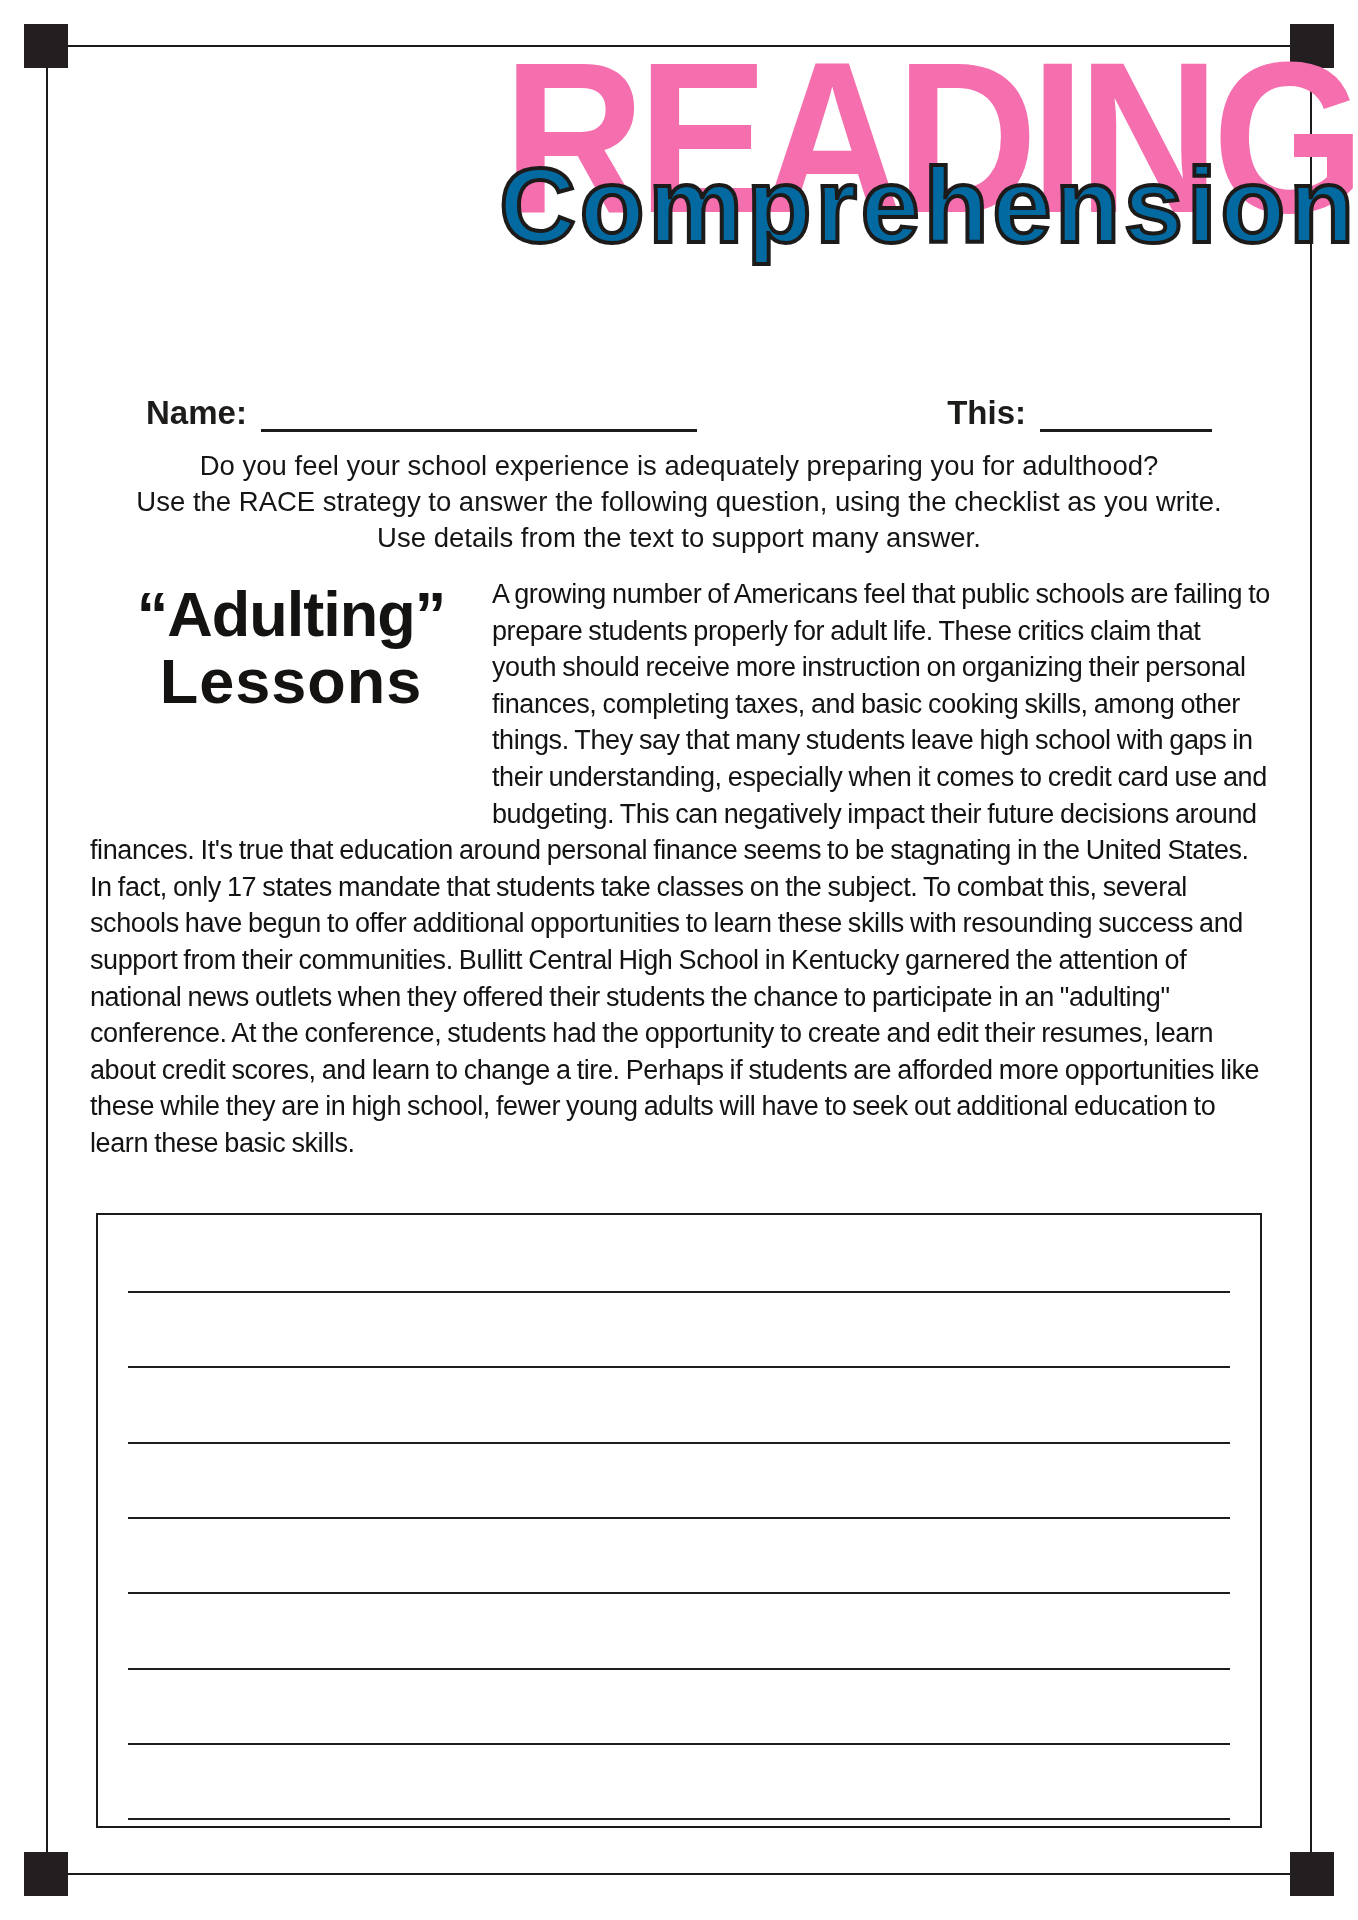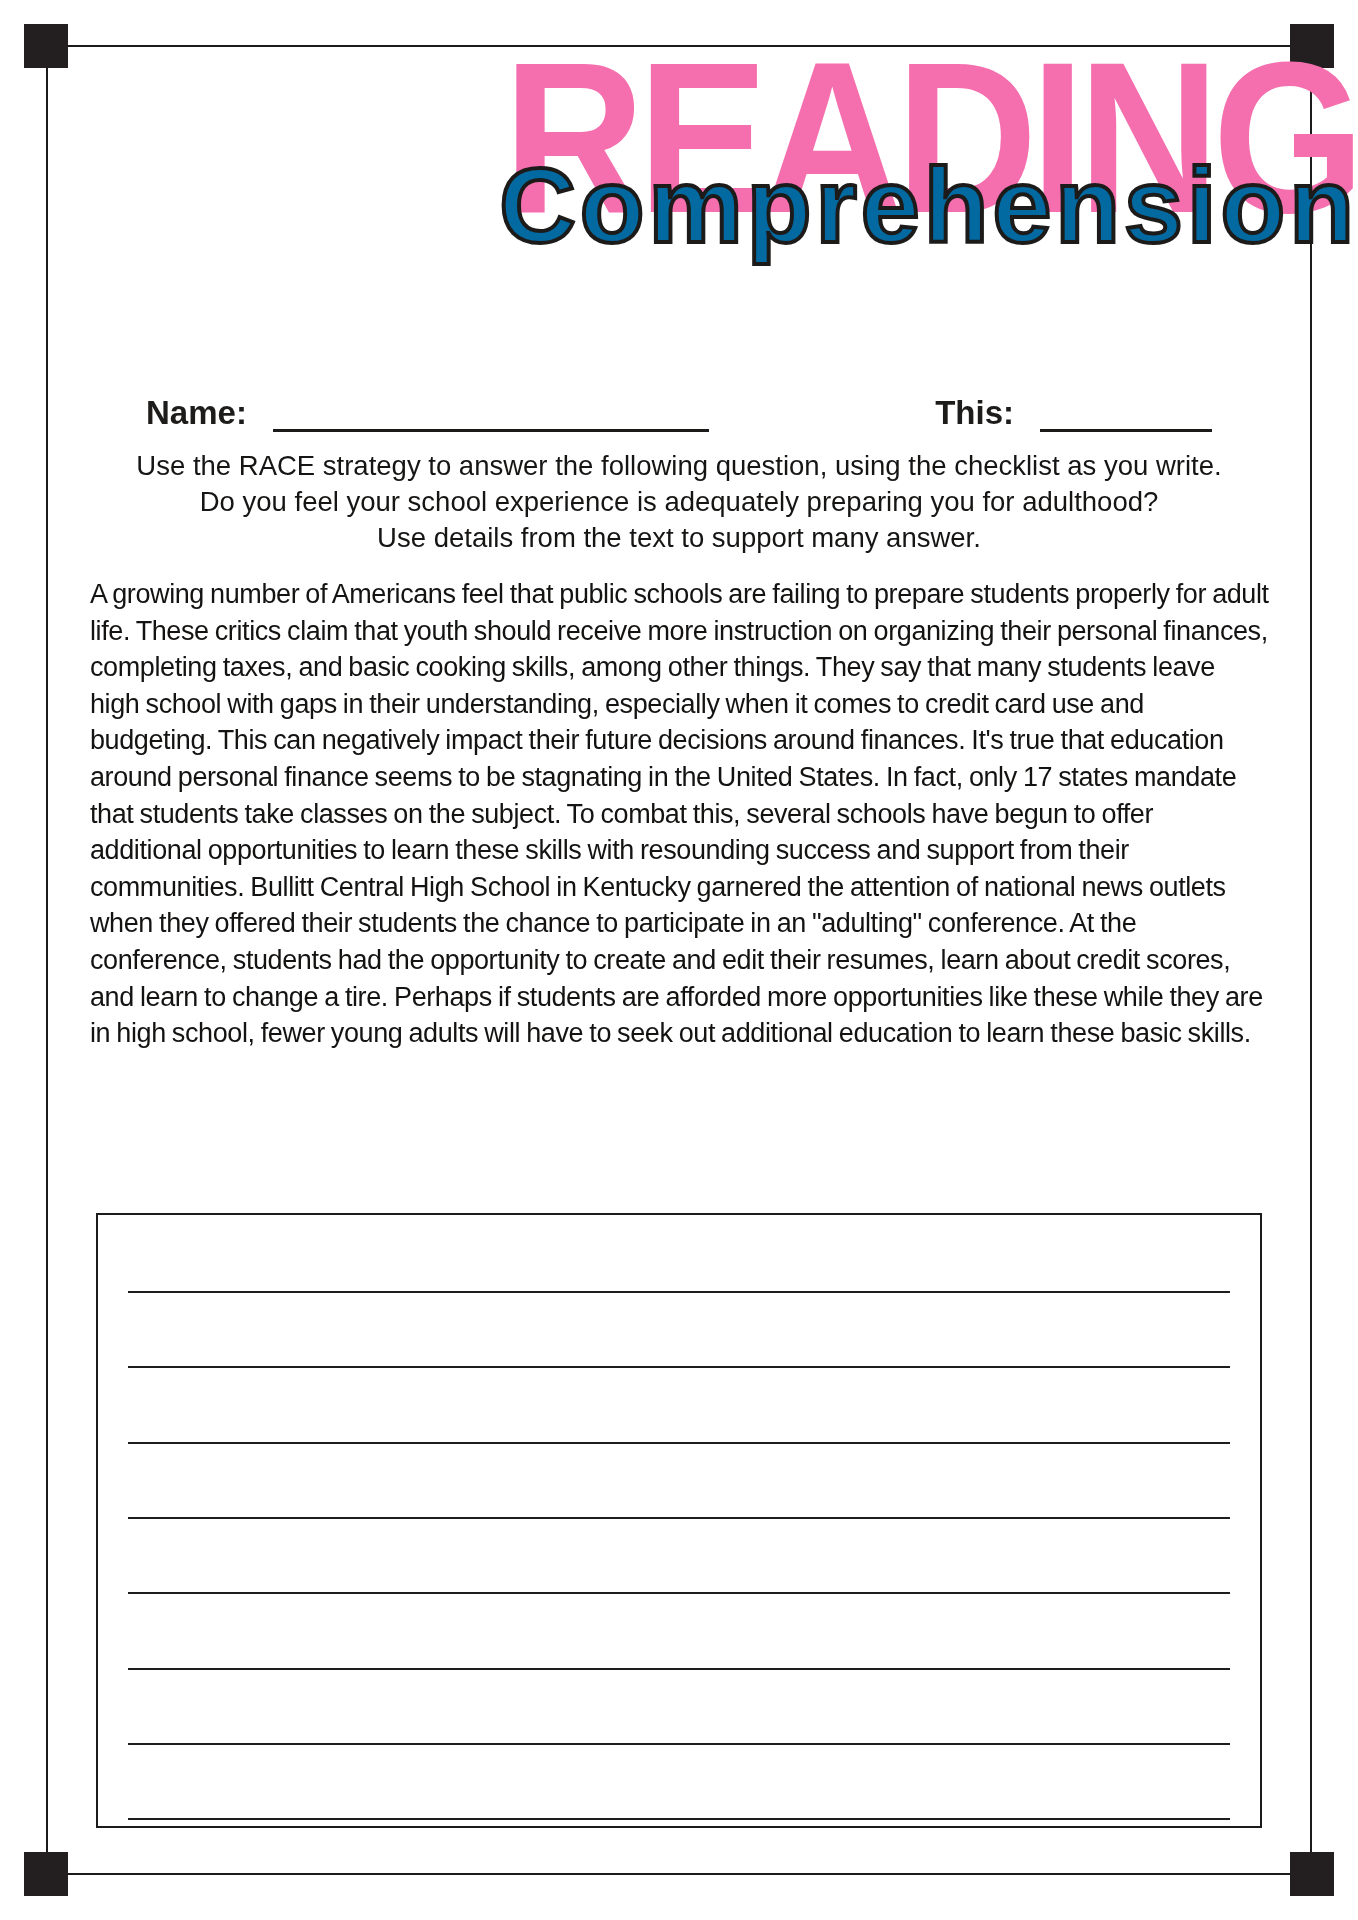--- a/index.html
+++ b/index.html
@@ -40,21 +40,21 @@
     font-size:106px; line-height:1; font-weight:bold;
     letter-spacing:4px;
     color:#0369a1;
     -webkit-text-stroke:4px #1c1b1a;
     white-space:nowrap;
   }
 
   
   .form-row {
     position:absolute; left:146px; top:392px; width:1066px;
-    display:flex; align-items:flex-end; gap:26px;
+    display:flex; align-items:flex-end; gap:14px;
     font-size:33px; font-weight:bold;
   }
   .fill-line { border-bottom:3px solid #1c1b1a; height:40px; }
   .name-line { width:436px; }
   .spacer { flex:1; }
   .date-line { width:172px; }
 
   
   .instructions {
     position:absolute; left:0; top:448px; width:100%;
@@ -104,26 +104,30 @@
 
 <div class="form-row">
   <span>Name:</span>
   <span class="fill-line name-line"></span>
   <span class="spacer"></span>
   <span>This:</span>
   <span class="fill-line date-line"></span>
 </div>
 
 <div class="instructions">
+  <div>Do you feel your school experience is adequately preparing you for adulthood?</div>
   <div>Use the RACE strategy to answer the following question, using the checklist as you write.</div>
-  <div>Do you feel your school experience is adequately preparing you for adulthood?</div>
   <div>Use details from the text to support many answer.</div>
 </div>
 
 <div class="article">
+  <div class="heading-float">
+    <div class="h1a">“Adulting”</div>
+    <div class="h1b">Lessons</div>
+  </div>
   <div class="body-text">A growing number of Americans feel that public schools are failing to prepare students properly for adult life. These critics claim that youth should receive more instruction on organizing their personal finances, completing taxes, and basic cooking skills, among other things. They say that many students leave high school with gaps in their understanding, especially when it comes to credit card use and budgeting. This can negatively impact their future decisions around finances. It's true that education around personal finance seems to be stagnating in the United States. In fact, only 17 states mandate that students take classes on the subject. To combat this, several schools have begun to offer additional opportunities to learn these skills with resounding success and support from their communities. Bullitt Central High School in Kentucky garnered the attention of national news outlets when they offered their students the chance to participate in an "adulting" conference. At the conference, students had the opportunity to create and edit their resumes, learn about credit scores, and learn to change a tire. Perhaps if students are afforded more opportunities like these while they are in high school, fewer young adults will have to seek out additional education to learn these basic skills.</div>
 </div>
 
 <div class="answer-box">
     <div class="writing-line" style="top: 76px;"></div>
     <div class="writing-line" style="top: 151.3px;"></div>
     <div class="writing-line" style="top: 226.6px;"></div>
     <div class="writing-line" style="top: 301.9px;"></div>
     <div class="writing-line" style="top: 377.2px;"></div>
     <div class="writing-line" style="top: 452.5px;"></div>

